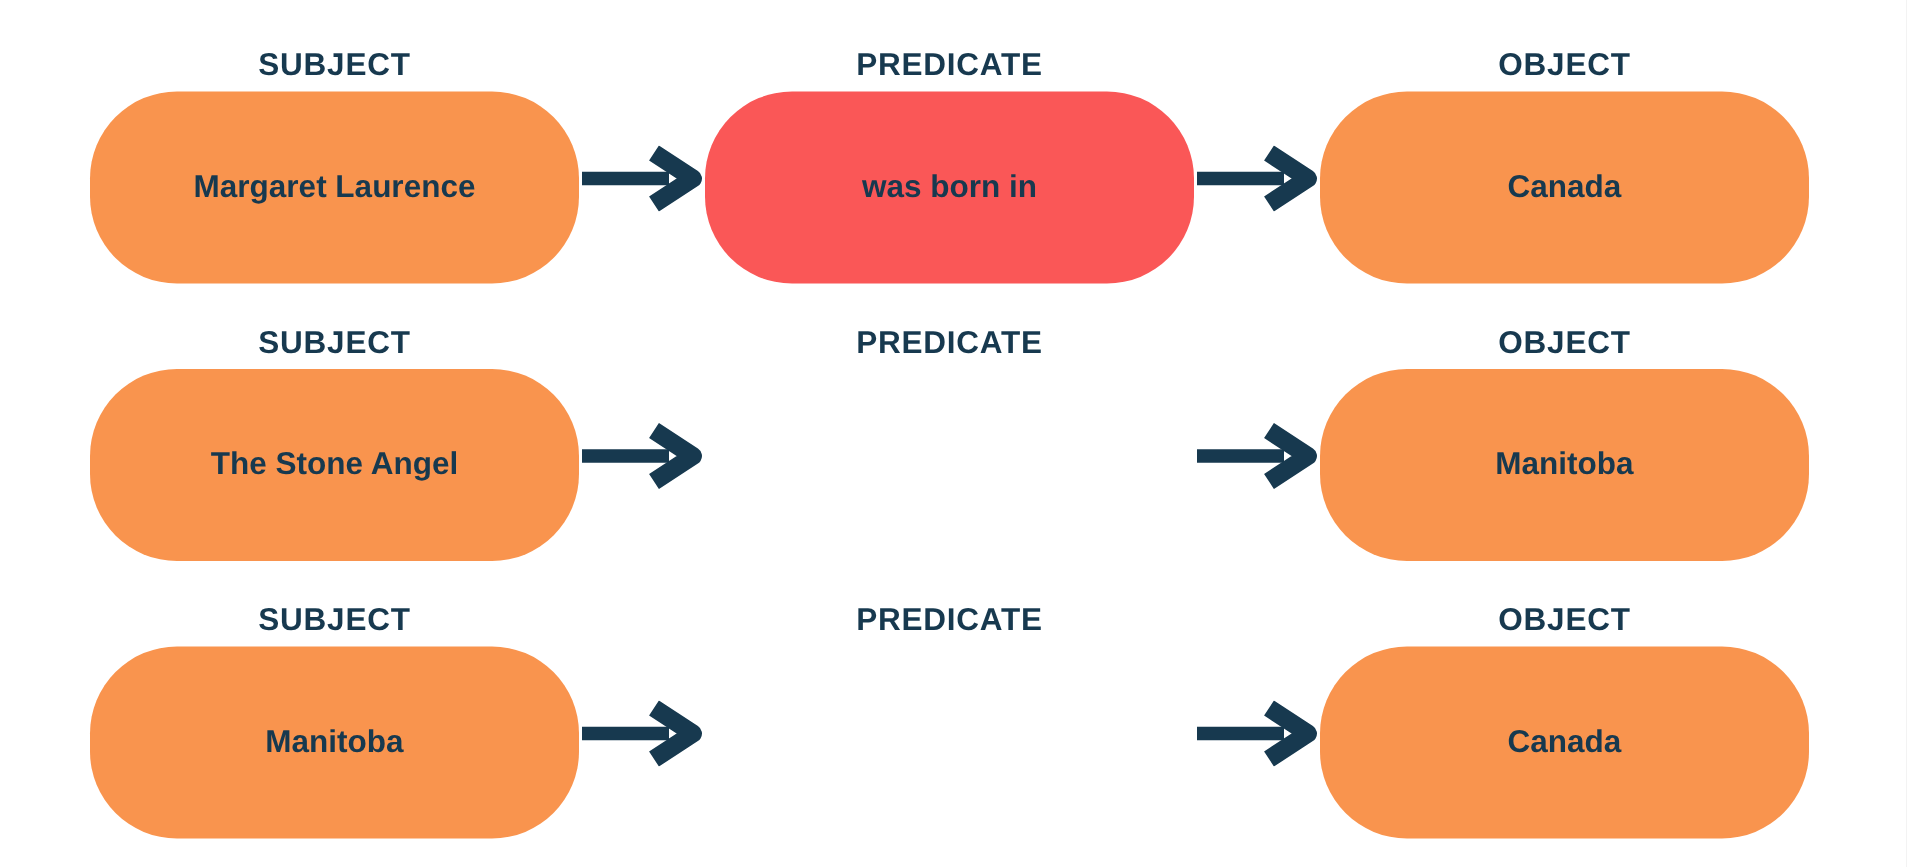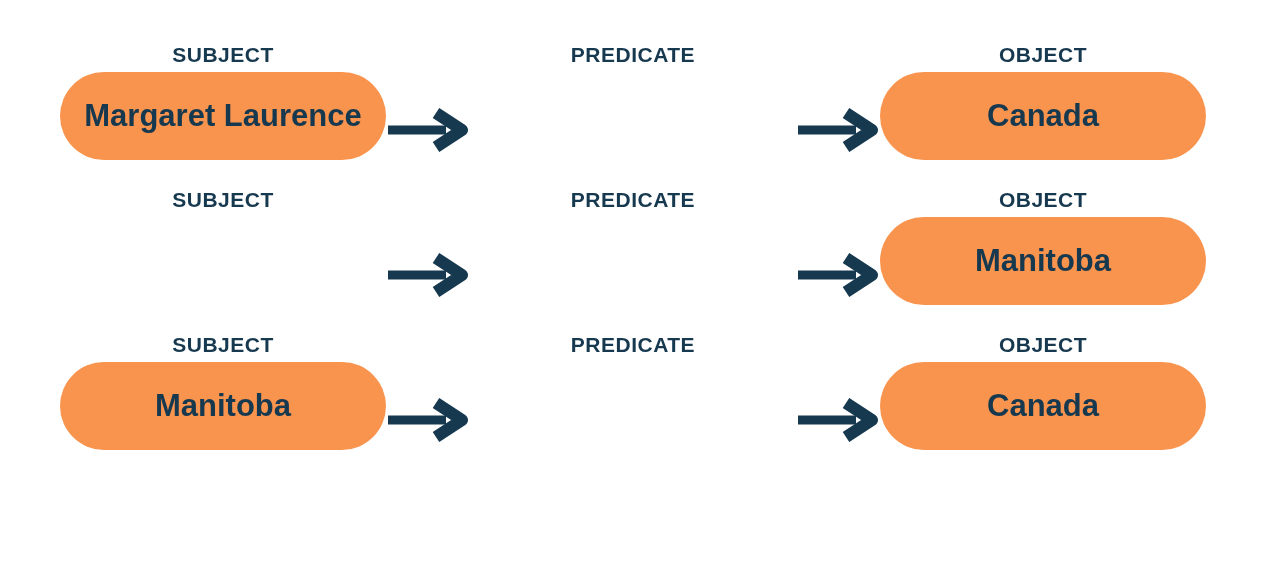--- a/index.html
+++ b/index.html
@@ -9,21 +9,21 @@
     --bg: #ffffff;
   }
   * { margin: 0; padding: 0; box-sizing: border-box; }
   html, body { background: #e9e9e9; }
   .canvas {
     position: relative;
     width: 1271px;
     height: 578px;
     background: var(--bg);
     font-family: "Liberation Sans", "DejaVu Sans", sans-serif;
-    padding-top: 42px;
+    padding-top: 31px;
     overflow: hidden;
     margin: 0 auto;
   }
   .row {
     display: flex;
     align-items: flex-start;
     margin-left: 60px;
     margin-bottom: 27px;
   }
   .cell {
@@ -36,26 +36,26 @@
     font-size: 21px;
     font-weight: bold;
     color: var(--navy);
     letter-spacing: 0.5px;
     line-height: 25px;
     margin-bottom: 5px;
     text-align: center;
   }
   .pill {
     width: 326px;
-    height: 88px;
+    height: 128px;
     border-radius: 58px;
     display: flex;
     align-items: center;
     justify-content: center;
-    font-size: 31px;
+    font-size: 21px;
     font-weight: bold;
     color: var(--navy);
     text-align: center;
   }
   .pill.subject, .pill.object { background: var(--orange); }
   .pill.predicate { background: var(--red); }
   .arrow-wrap {
     width: 84px;
     display: flex;
     justify-content: center;
@@ -76,36 +76,38 @@
       <div class="pill subject">Margaret Laurence</div>
     </div>
     <div class="arrow-wrap">
       <svg width="84" height="44" viewBox="0 0 84 44" fill="none">
         <path d="M2 22 H60" stroke="currentColor" stroke-width="9"></path>
         <path d="M50 5 L76 22 L50 39" stroke="currentColor" stroke-width="12" stroke-linejoin="round" fill="none"></path>
       </svg>
     </div>
     <div class="cell">
       <div class="col-label">PREDICATE</div>
+      <div class="pill predicate">was born in</div>
     </div>
     <div class="arrow-wrap">
       <svg width="84" height="44" viewBox="0 0 84 44" fill="none">
         <path d="M2 22 H60" stroke="currentColor" stroke-width="9"></path>
         <path d="M50 5 L76 22 L50 39" stroke="currentColor" stroke-width="12" stroke-linejoin="round" fill="none"></path>
       </svg>
     </div>
     <div class="cell">
       <div class="col-label">OBJECT</div>
       <div class="pill object">Canada</div>
     </div>
   </div>
 
   <div class="row">
     <div class="cell">
       <div class="col-label">SUBJECT</div>
+      <div class="pill subject">The Stone Angel</div>
     </div>
     <div class="arrow-wrap">
       <svg width="84" height="44" viewBox="0 0 84 44" fill="none">
         <path d="M2 22 H60" stroke="currentColor" stroke-width="9"></path>
         <path d="M50 5 L76 22 L50 39" stroke="currentColor" stroke-width="12" stroke-linejoin="round" fill="none"></path>
       </svg>
     </div>
     <div class="cell">
       <div class="col-label">PREDICATE</div>
     </div>

